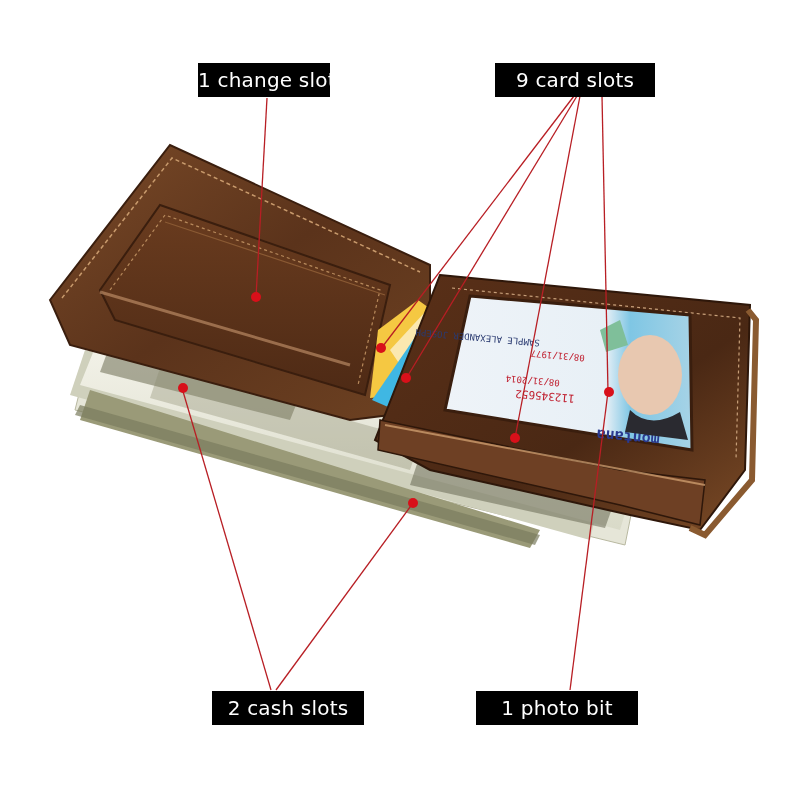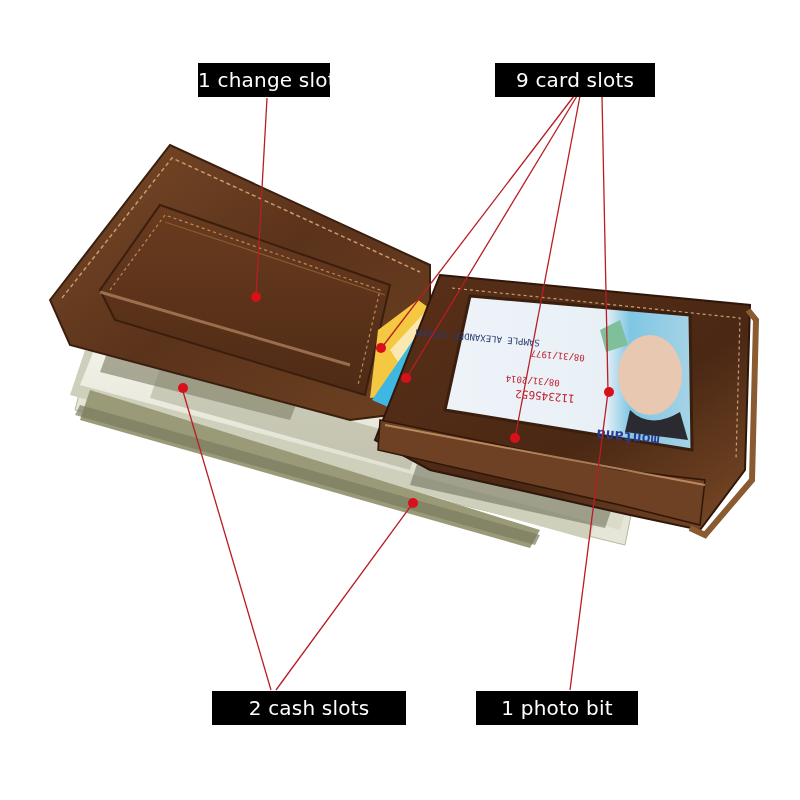--- a/index.html
+++ b/index.html
@@ -106,16 +106,16 @@
       <circle cx="406" cy="378" r="5"></circle>
       <circle cx="515" cy="438" r="5"></circle>
       <circle cx="609" cy="392" r="5"></circle>
       <circle cx="183" cy="388" r="5"></circle>
       <circle cx="413" cy="503" r="5"></circle>
     </g>
   </svg>
 
   <div class="label" style="left:198px;top:63px;width:132px;">1 change slot</div>
   <div class="label" style="left:495px;top:63px;width:160px;">9 card slots</div>
-  <div class="label" style="left:212px;top:691px;width:194px;">2 cash slots</div>
+  <div class="label" style="left:212px;top:691px;width:152px;">2 cash slots</div>
   <div class="label" style="left:476px;top:691px;width:162px;">1 photo bit</div>
 
 </div>
 
 </body></html>

